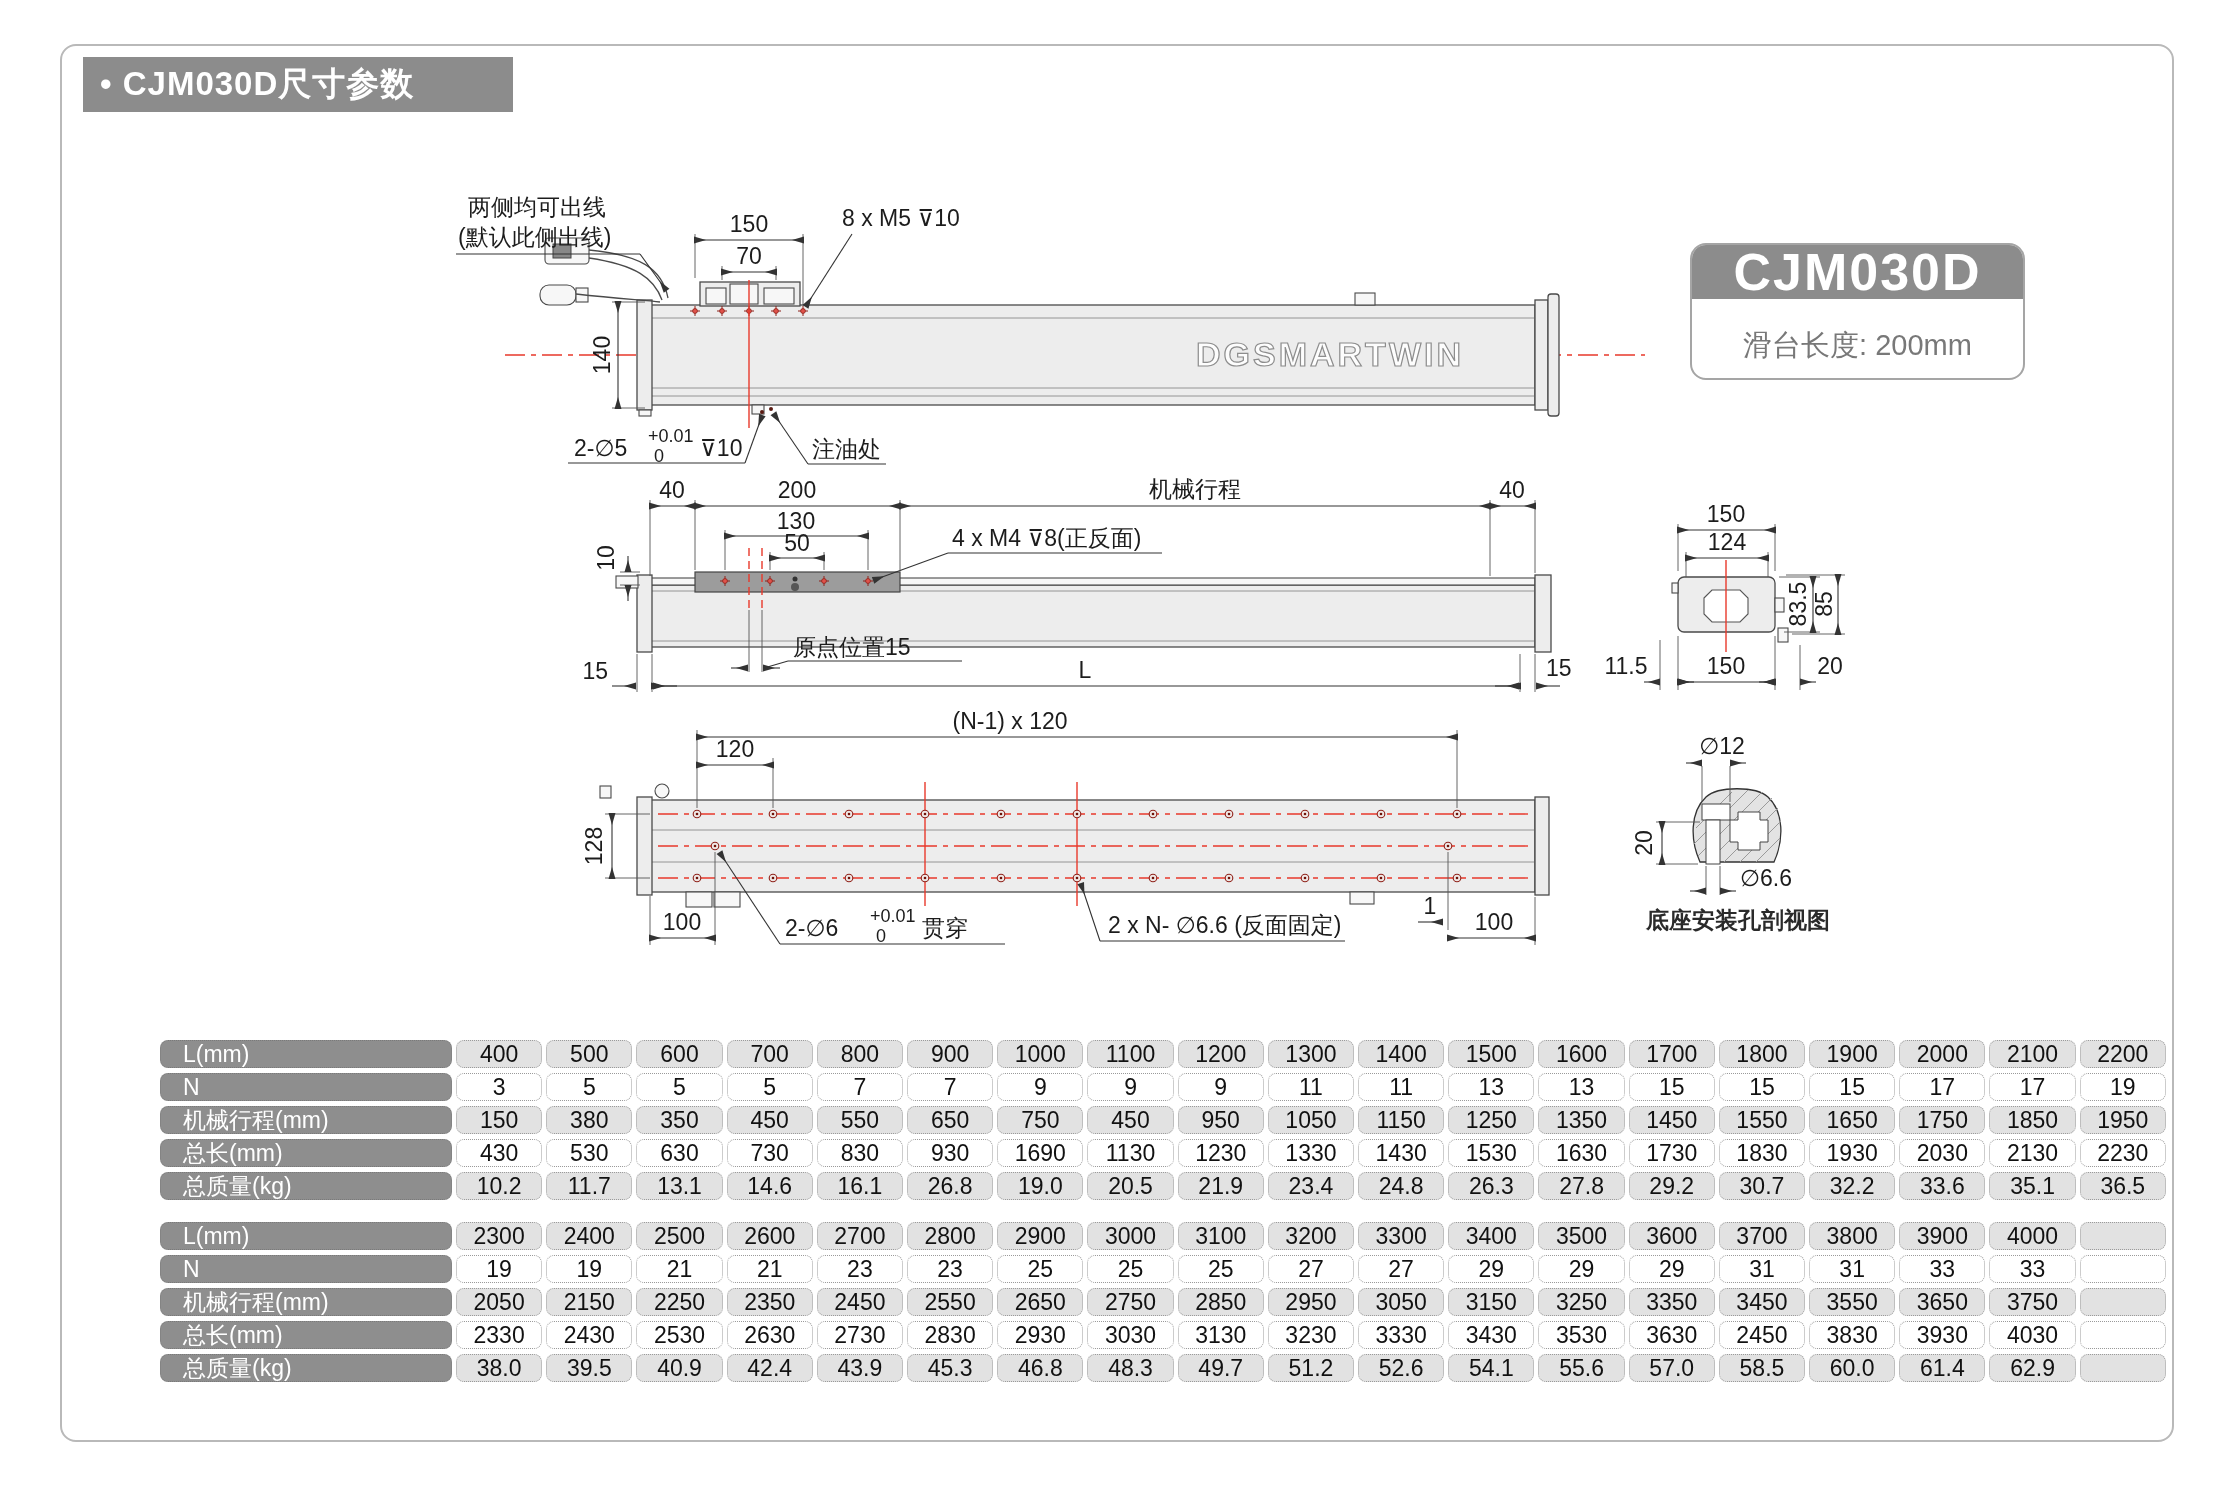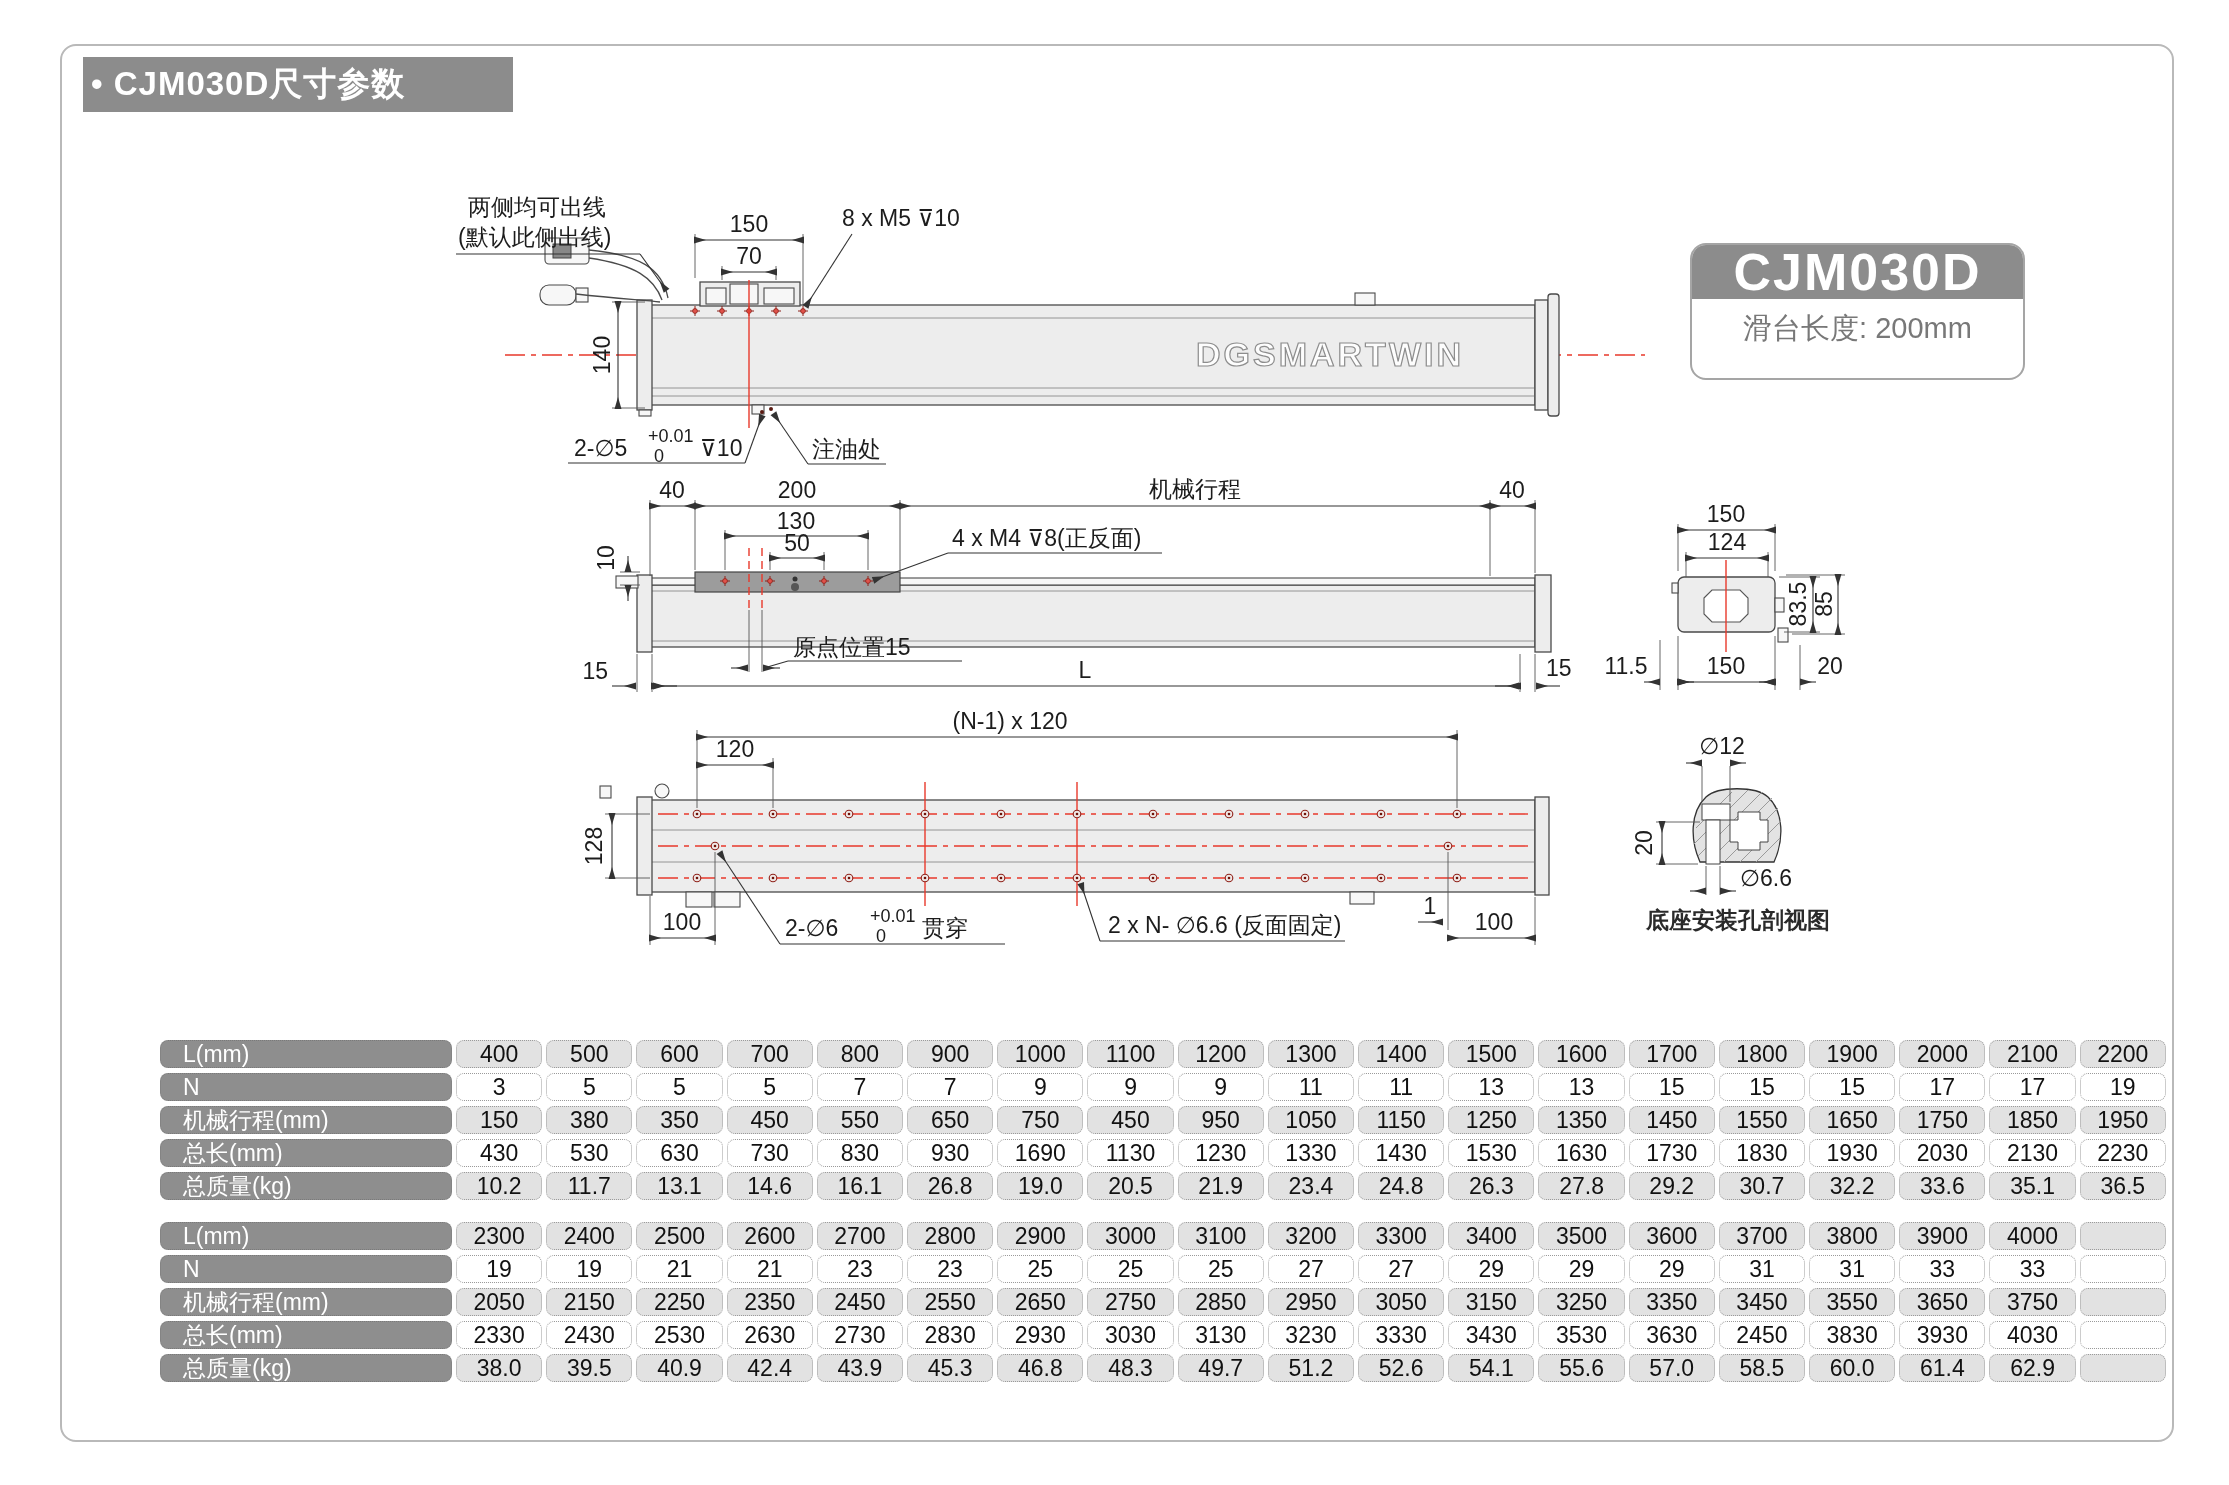--- a/index.html
+++ b/index.html
@@ -2,27 +2,27 @@
 <html><head>
 <meta charset="utf-8">
 <style>
   html,body{margin:0;padding:0;background:#fff;}
   .page{position:relative;width:2229px;height:1485px;background:#fff;overflow:hidden;
         font-family:"Liberation Sans","DejaVu Sans",sans-serif;}
   .frame{position:absolute;left:60px;top:44px;width:2110px;height:1394px;
          border:2px solid #b9b9b9;border-radius:16px;}
   .title-bar{position:absolute;left:83px;top:57px;width:430px;height:55px;background:#8c8c8c;
              color:#fff;font-size:33px;font-weight:bold;display:flex;align-items:center;
-             padding-left:8px;box-sizing:border-box;letter-spacing:1px;}
+             padding-left:17px;box-sizing:border-box;letter-spacing:1px;}
   .badge{position:absolute;left:1690px;top:243px;width:335px;height:137px;border:2px solid #a5a5a5;
          border-radius:16px;overflow:hidden;box-sizing:border-box;background:#fff;}
   .badge-top{height:54px;background:#8c8c8c;color:#fff;display:flex;align-items:center;
              justify-content:center;font-size:52px;font-weight:bold;letter-spacing:2px;}
   .badge-bottom{height:59px;display:flex;align-items:center;justify-content:center;
-                font-size:29px;color:#787878;}
+                font-size:29px;color:#787878;margin-top:17px;}
   svg{position:absolute;left:0;top:0;}
   .ln{stroke:#4a4a4a;stroke-width:1.3;fill:none}
   .bd{fill:#ededed;stroke:#4a4a4a;stroke-width:1.3}
   .bd2{fill:#f7f7f7;stroke:#4a4a4a;stroke-width:1.1}
   .dk{fill:#9c9c9c;stroke:#444;stroke-width:1.2}
   .thin{stroke:#8a8a8a;stroke-width:.9;fill:none}
   .dm{stroke:#333;stroke-width:1.1;fill:none}
   .ext{stroke:#555;stroke-width:.9;fill:none}
   .red{stroke:#e8392b;stroke-width:1.4;fill:none}
   .cl{stroke-dasharray:20 6 5 6}

